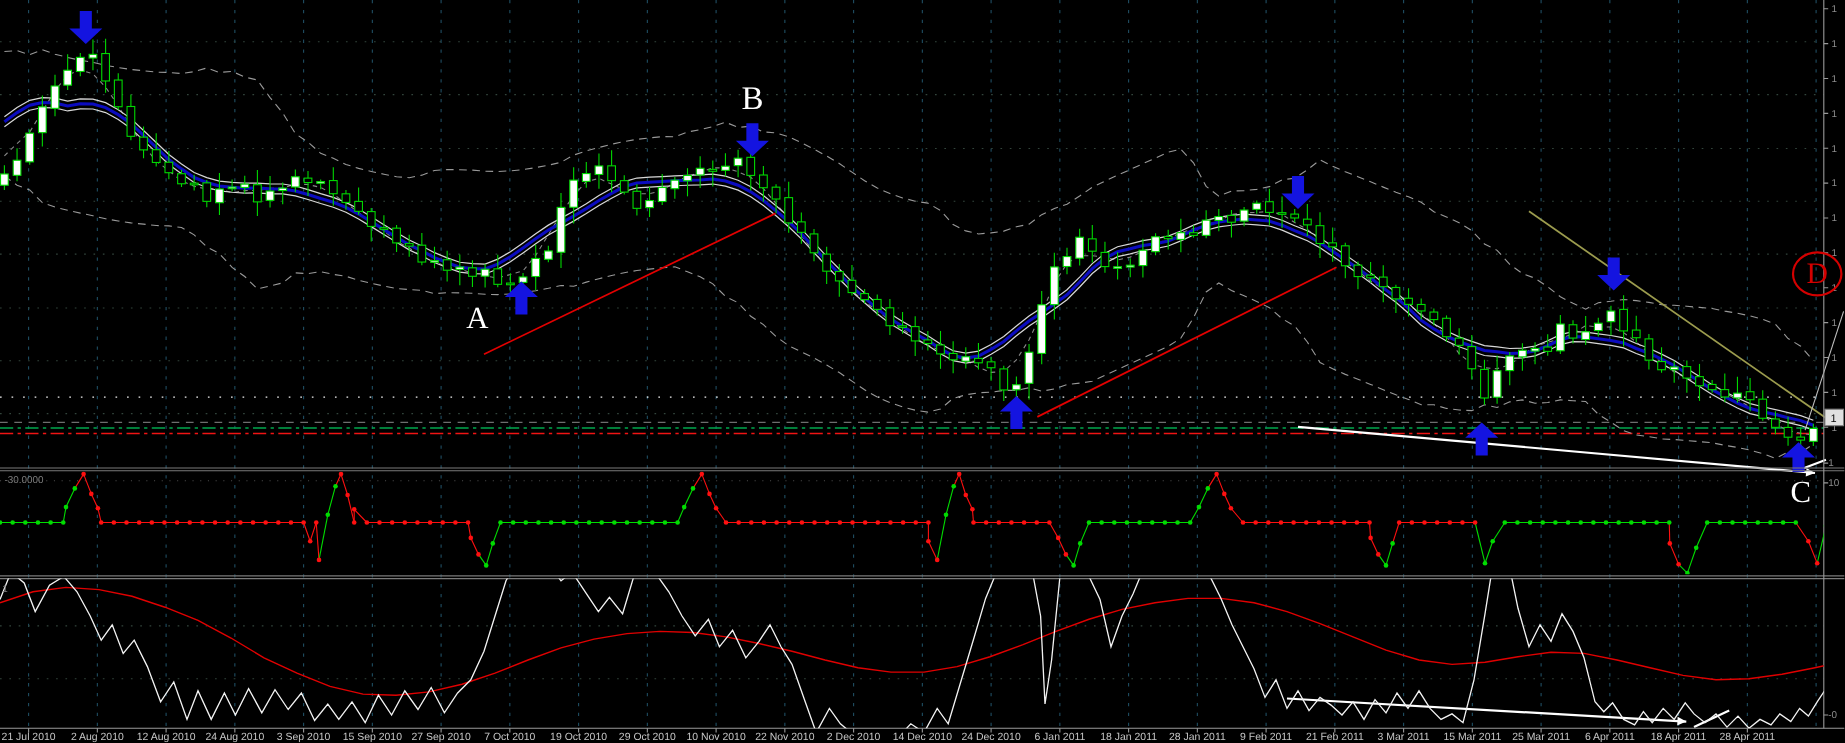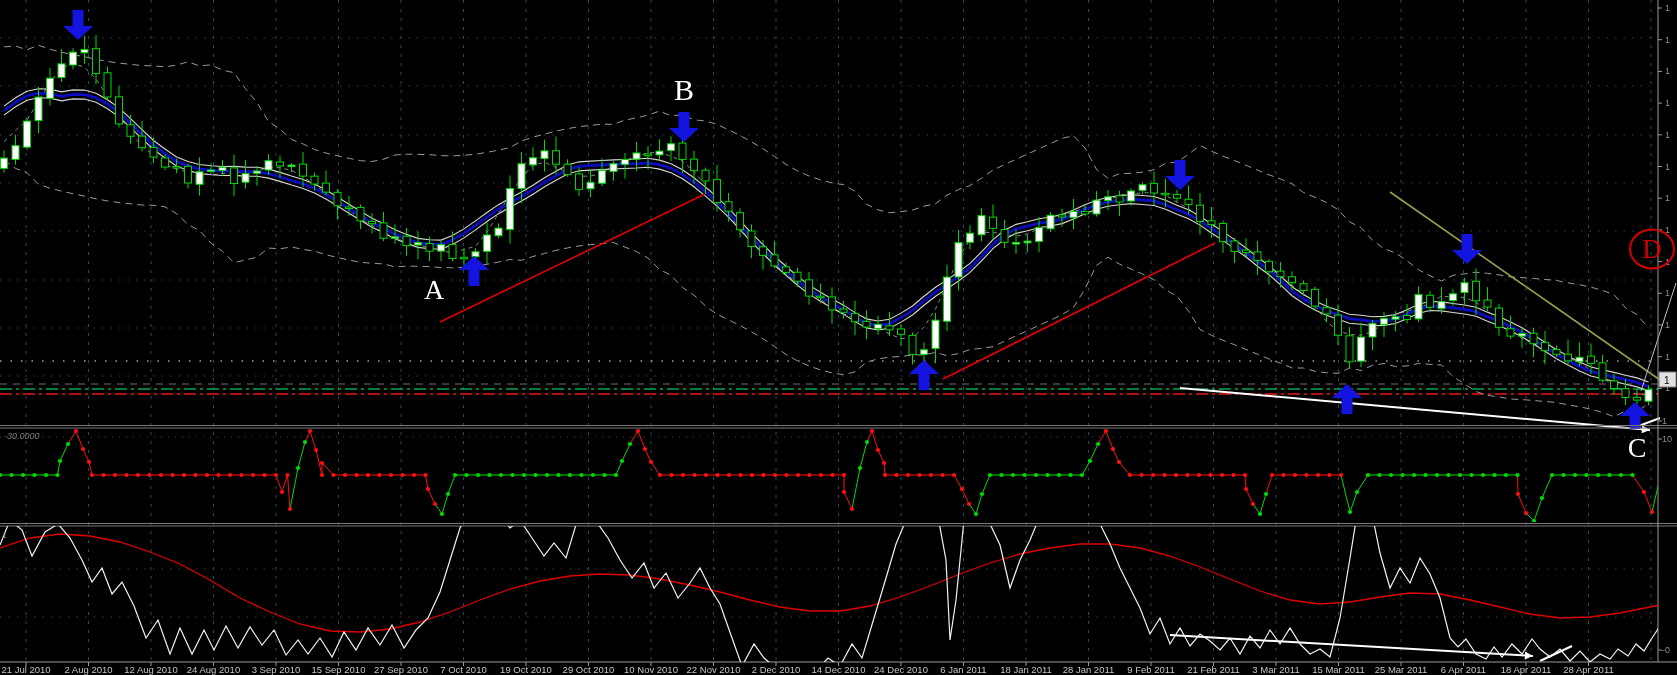--- a/index.html
+++ b/index.html
@@ -4,21 +4,21 @@
 <style>
   html,body{margin:0;padding:0;background:#000;}
   .stage{position:relative;width:1677px;height:675px;background:#000;overflow:hidden;
          font-family:"Liberation Sans",sans-serif;}
   .stage svg{position:absolute;left:0;top:0;}
   .letter{position:absolute;font-family:"Liberation Serif",serif;color:#fff;
           transform:translate(-50%,-50%);line-height:1;user-select:none;}
   .letter-d-wrap{position:absolute;transform:translate(-50%,-50%);width:42px;height:37px;
           border:2.5px solid #d40000;border-radius:50%;display:flex;align-items:center;justify-content:center;}
   .letter-d-wrap .letter-d{font-family:"Liberation Serif",serif;color:#d40000;font-size:27px;line-height:1;}
-  .tiny-label{position:absolute;font-family:"Liberation Sans",sans-serif;font-size:9px;color:#7d7d7d;font-style:italic;}
+  .tiny-label{position:absolute;font-family:"Liberation Sans",sans-serif;font-size:9px;color:#7d7d7d;}
 </style>
 </head>
 <body>
 
 <div class="stage">
   <svg id="chart-svg" width="1677" height="675" viewBox="0 0 1677 675">
       <defs>
         <clipPath id="clipMain">
           <rect x="0" y="0" width="1658" height="429"></rect>
         </clipPath>

